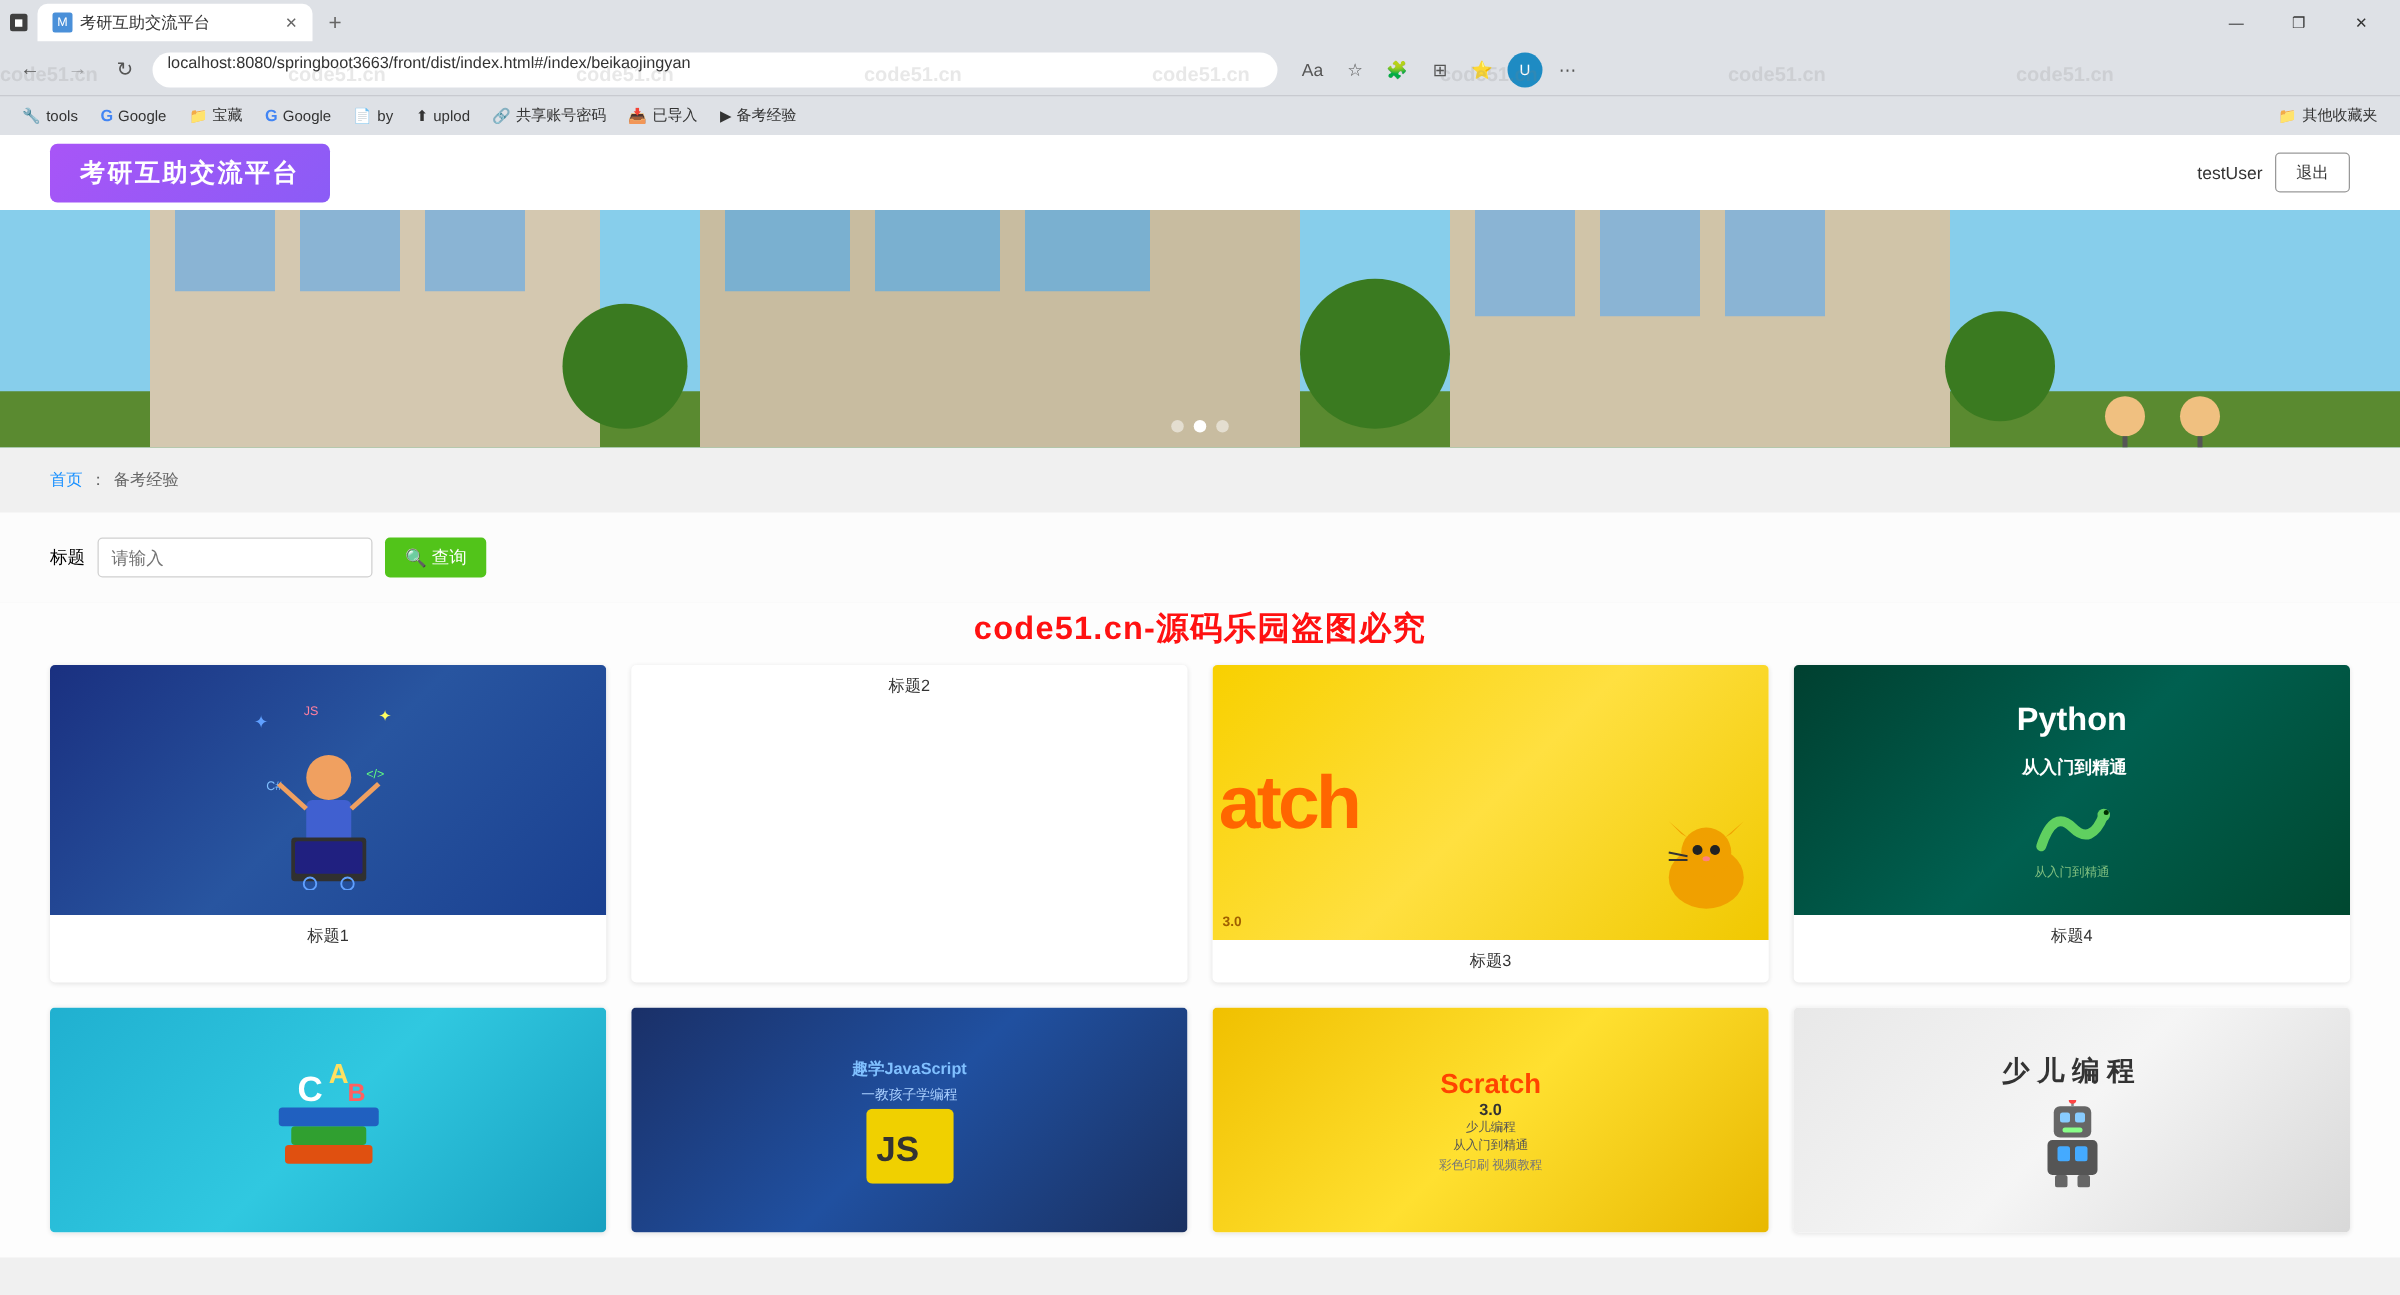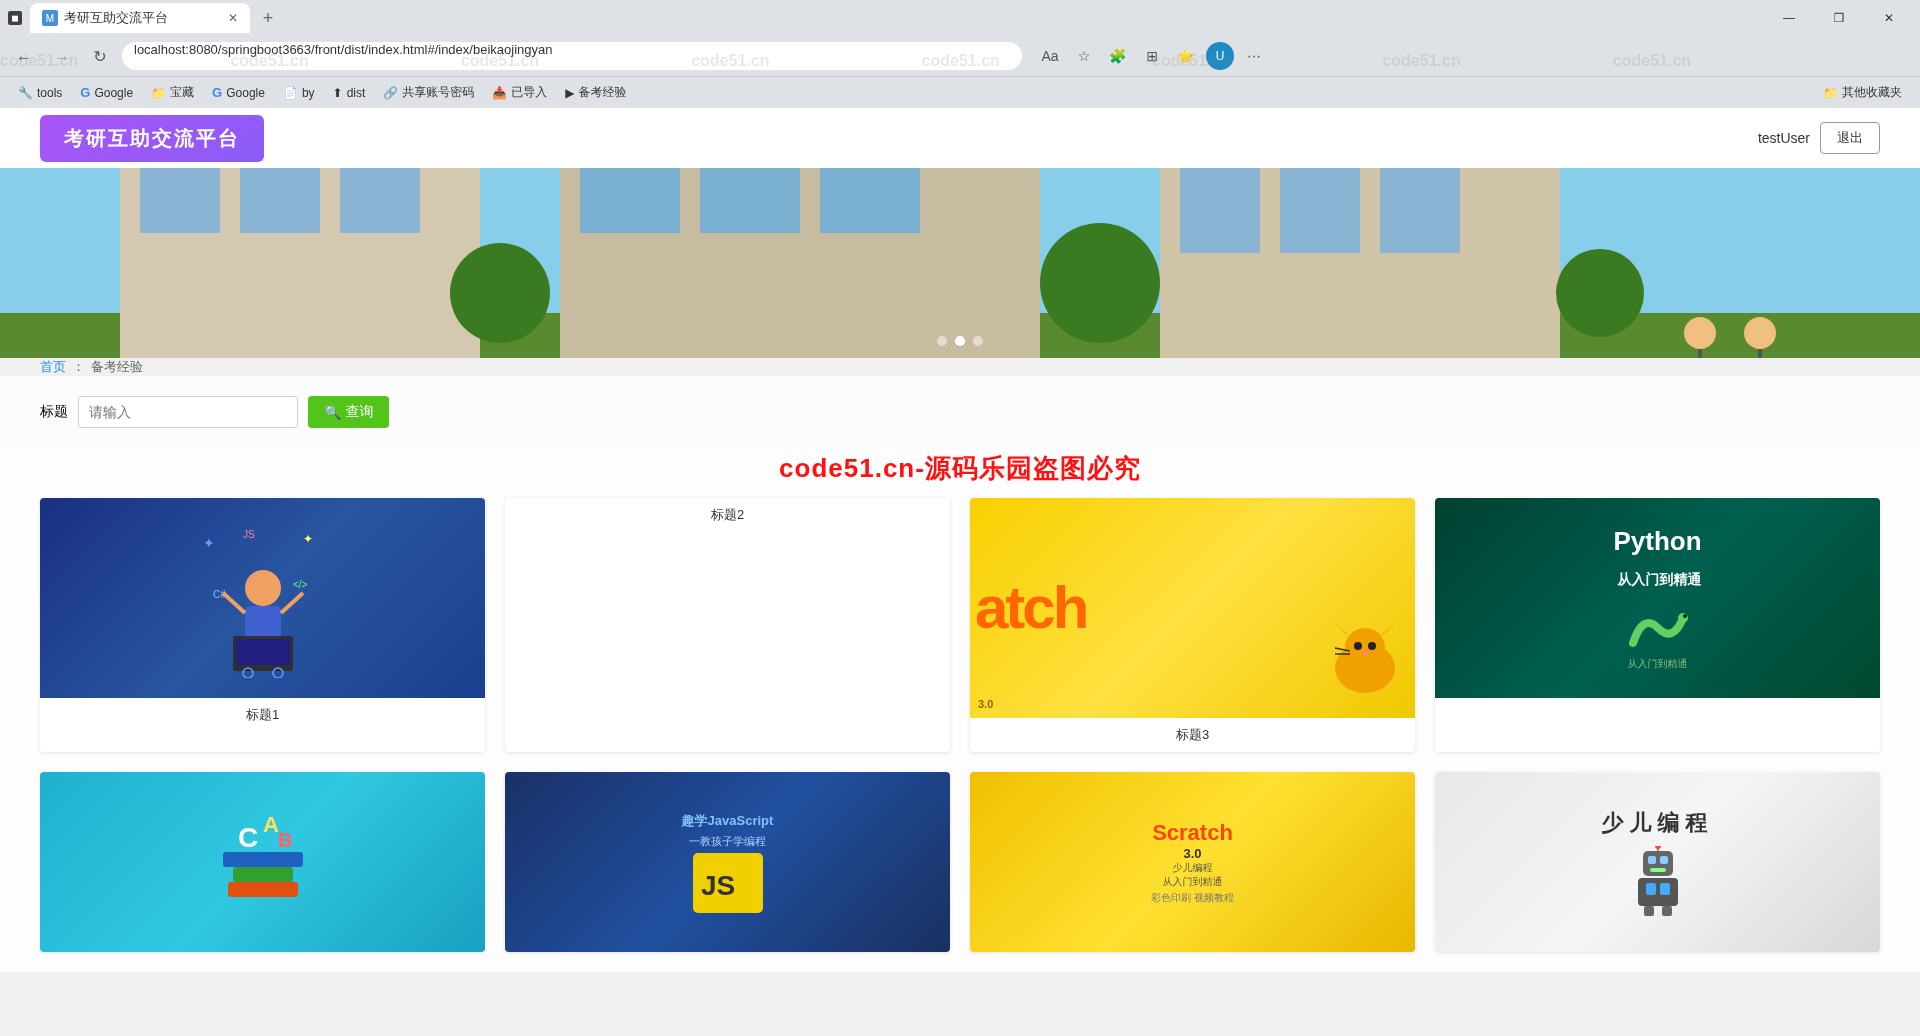--- a/index.html
+++ b/index.html
@@ -34,21 +34,21 @@
     .logout-btn { background: transparent; border: 1px solid #999; padding: 6px 16px; border-radius: 4px; cursor: pointer; font-size: 13px; color: #333; }
 
     
     .banner { width: 100%; height: 190px; position: relative; overflow: hidden; }
     .banner-img { width: 100%; height: 100%; background: linear-gradient(to bottom, #5a8f5a 0%, #3d7a3d 30%, #7ab87a 60%, #c8d8a8 80%, #a0b870 100%); display: flex; align-items: flex-end; justify-content: center; }
     .banner-dots { display: flex; gap: 8px; padding-bottom: 12px; }
     .banner-dot { width: 10px; height: 10px; border-radius: 50%; background: rgba(255,255,255,0.5); cursor: pointer; }
     .banner-dot.active { background: rgba(255,255,255,1); }
 
     
-    .breadcrumb-bar { padding: 0 40px; font-size: 13px; color: #666; display: flex; align-items: center; gap: 6px; background: transparent; }
+    .breadcrumb-bar { padding: 17px 40px; font-size: 13px; color: #666; display: flex; align-items: center; gap: 6px; background: transparent; }
 
     
     .search-section { padding: 20px 40px; background: rgba(255,255,255,0.8); margin: 0; }
     .search-row { display: flex; align-items: center; gap: 10px; }
     .search-input { width: 220px; height: 32px; border: 1px solid #d0d0d0; border-radius: 4px; padding: 0 10px; font-size: 14px; outline: none; }
     .search-btn { background: #52c41a; color: white; border: none; height: 32px; padding: 0 16px; border-radius: 4px; cursor: pointer; font-size: 14px; display: flex; align-items: center; gap: 4px; }
 
     
     .book-grid { display: grid; grid-template-columns: repeat(4, 1fr); gap: 20px; margin-top: 10px; }
     .book-card { background: #fff; border-radius: 4px; overflow: hidden; cursor: pointer; box-shadow: 0 1px 4px rgba(0,0,0,0.1); }
@@ -192,21 +192,21 @@
     <div class="bookmark-item">
       <span style="color:#4285f4;font-weight:bold;font-size:13px;">G</span>
       <span>Google</span>
     </div>
     <div class="bookmark-item">
       <span>📄</span>
       <span>by</span>
     </div>
     <div class="bookmark-item">
       <span>⬆</span>
-      <span>dist</span>
+      <span>uplod</span>
     </div>
     <div class="bookmark-item">
       <span>🔗</span>
       <span>共享账号密码</span>
     </div>
     <div class="bookmark-item">
       <span>📥</span>
       <span>已导入</span>
     </div>
     <div class="bookmark-item">
@@ -352,20 +352,21 @@
           <div style="width:100%;height:200px;background:linear-gradient(135deg,#004030 0%,#006050 50%,#004830 100%);display:flex;flex-direction:column;align-items:center;justify-content:center;padding:10px;">
             <div style="font-size:26px;font-weight:bold;color:white;text-align:right;line-height:1.3;">Python<br><span style="font-size:14px;">从入门到精通</span></div>
 
             <svg width="70" height="50" viewBox="0 0 70 50" style="margin-top:10px;">
               <path d="M10,40 Q20,10 35,25 Q50,40 60,15" stroke="#60d060" stroke-width="8" fill="none" stroke-linecap="round"></path>
               <circle cx="60" cy="15" r="5" fill="#60d060"></circle>
               <circle cx="62" cy="13" r="2" fill="#003000"></circle>
             </svg>
             <div style="font-size:10px;color:#80c080;text-align:center;margin-top:4px;">从入门到精通</div>
           </div>
+          <div class="book-title">标题4</div>
         </div>
 
       </div>
 
       <div class="book-grid" style="margin-top:20px;">
 
         <div class="book-card">
           <div style="width:100%;height:180px;background:linear-gradient(135deg,#20b0d0 0%,#30c8e0 50%,#18a0c0 100%);display:flex;align-items:center;justify-content:center;">
             <svg width="100" height="120" viewBox="0 0 100 120">
 

